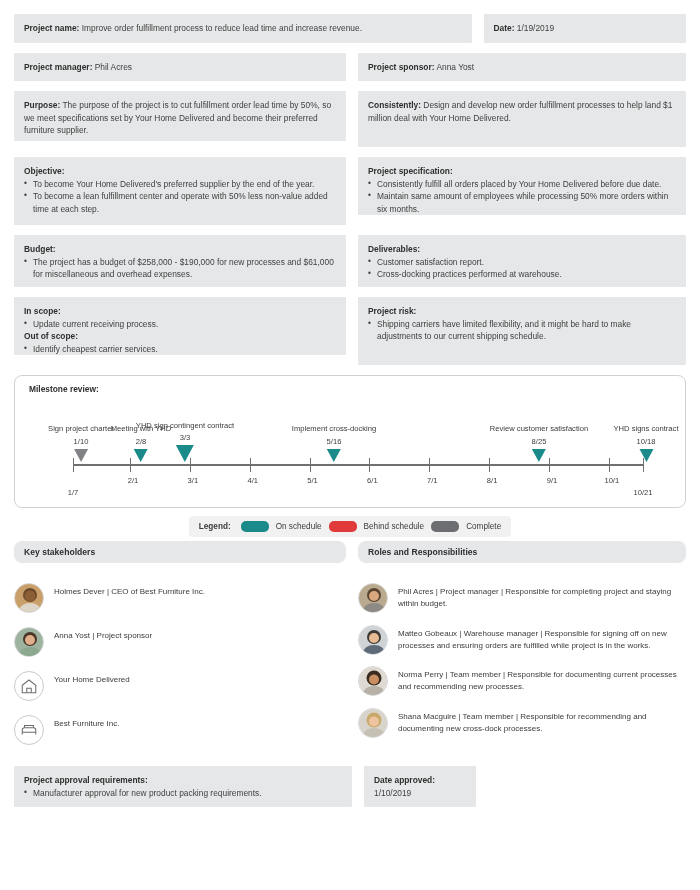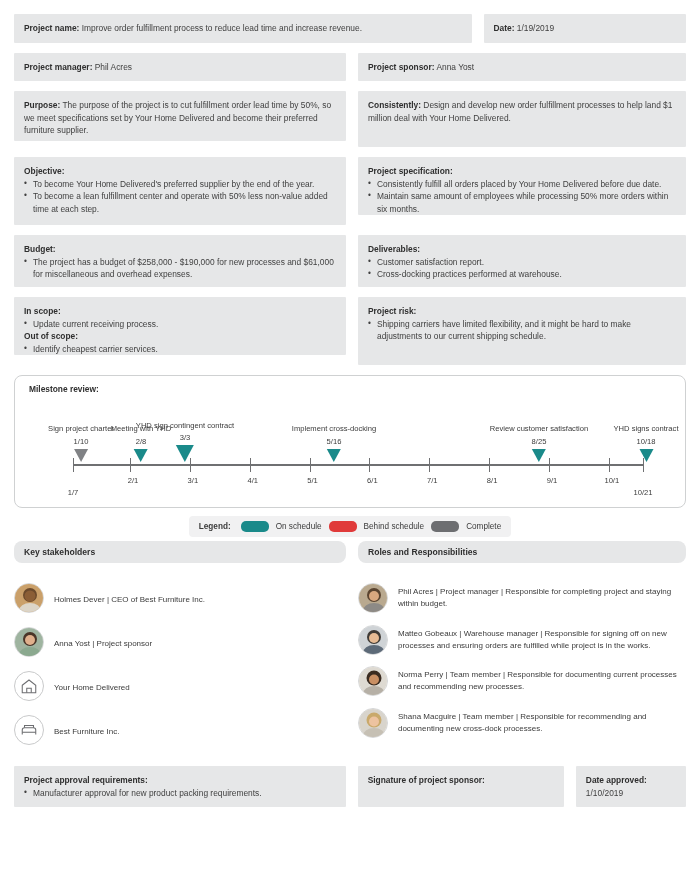--- a/index.html
+++ b/index.html
@@ -66,21 +66,21 @@
   .chip.teal { background: #1a8a8a; }
   .chip.red { background: #e03a3a; }
   .chip.grey { background: #6d6e71; }
 
   
   .sec-head {
     background: #e6e7e8; border-radius: 8px;
     padding: 6px 10px; font-size: 8.6px; font-weight: bold; color: #2f2f2f;
     margin-bottom: 20px;
   }
-  .person { display: flex; align-items: center; gap: 10px; margin-bottom: 11px; }
+  .person { display: flex; gap: 10px; margin-bottom: 11px; }
   .person.top { align-items: flex-start; }
   .avatar {
     width: 30px; height: 30px; border-radius: 50%;
     flex: 0 0 30px; overflow: hidden;
     border: 1px solid #d5d6d7;
     position: relative;
   }
   .person-txt { font-size: 8px; line-height: 1.45; color: #3b3b3b; padding-top: 3px; }
 
   
@@ -365,22 +365,19 @@
     </div>
   </div>
 
   <div class="footer">
     <div class="card f1 tall">
       <div class="lbl">Project approval requirements:</div>
       <ul class="bul">
         <li>Manufacturer approval for new product packing requirements.</li>
       </ul>
     </div>
-    <div class="card f2 tall">
-      <span class="lbl">Signature of project sponsor:</span>
-    </div>
     <div class="card f3 tall">
       <div class="lbl">Date approved:</div>
       <div>1/10/2019</div>
     </div>
   </div>
 
 </div>
 
 </body></html>

